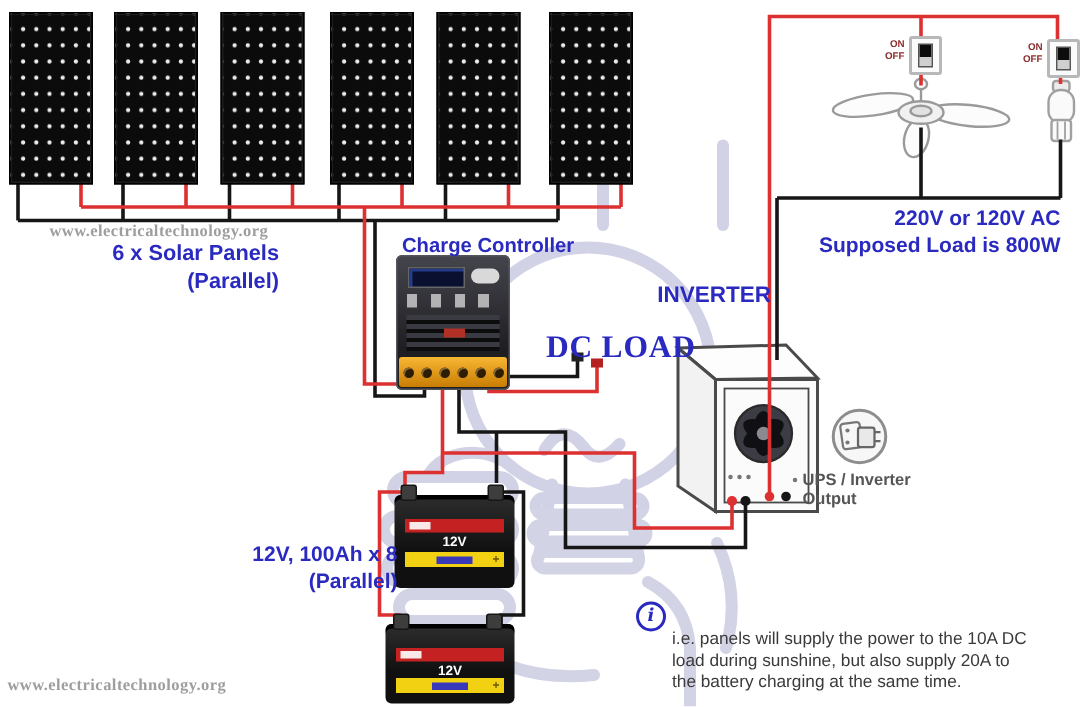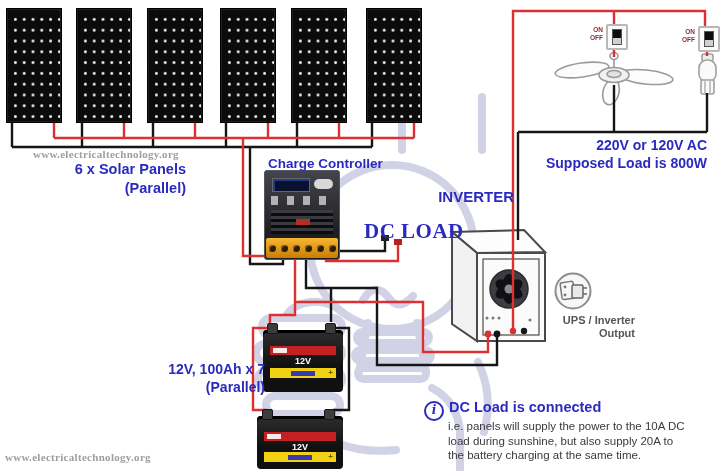--- a/index.html
+++ b/index.html
@@ -5,21 +5,21 @@
   html,body{margin:0;padding:0;background:#fff;}
   .stage{position:relative;width:720px;height:471px;background:#ffffff;overflow:hidden;
          font-family:"Liberation Sans",sans-serif;}
   .stage svg{position:absolute;left:0;top:0;z-index:1;}
   .abs{position:absolute;z-index:2;}
 
   
   .blue{color:var(--label_blue);font-weight:bold;}
   .url{color:var(--url_gray);font-weight:bold;font-size:11px;letter-spacing:.3px;font-family:Liberation Serif, serif;}
   .specs{font-size:14.5px;line-height:18.5px;text-align:right;}
-  .small-gray{color:#555;font-weight:bold;font-size:11px;line-height:13px;text-align:right;}
+  .small-gray{color:#555;font-weight:bold;font-size:11px;line-height:13px;text-align:left;}
 
   
   .panel{position:absolute;top:8px;width:54px;height:113px;z-index:2;
     background-color:#0b0b0b;
     background-image:radial-gradient(circle,rgba(255,255,255,.92) 1.1px,rgba(255,255,255,0) 1.7px);
     background-size:8.8px 10.8px;background-position:4px 5px;
     border:1px solid #000;box-shadow:inset 0 0 0 1px #1d1d1d;}
 
   
   .controller{left:264px;top:170px;width:76px;height:90px;
@@ -249,26 +249,25 @@
     <div>220V or 120V AC</div>
     <div>Supposed Load is 800W</div>
   </div>
 
   <div class="abs small-gray" style="left:535px;top:314px;width:100px;">
     <div>UPS / Inverter</div>
     <div>Output</div>
   </div>
 
   <div class="abs blue specs" style="left:130px;top:361px;width:135px;font-size:14px;line-height:17.5px;">
-    <div>12V, 100Ah x 7</div>
+    <div>12V, 100Ah x 8</div>
     <div>(Parallel)</div>
   </div>
 
   <div class="abs info-icon">i</div>
-  <div class="abs blue note-title">DC Load is connected</div>
   <div class="abs note-body">
     <div>i.e. panels will supply the power to the 10A DC</div>
     <div>load during sunshine, but also supply 20A to</div>
     <div>the battery charging at the same time.</div>
   </div>
 
   <div class="abs url" style="left:5px;top:451px;">www.electricaltechnology.org</div>
 </div>
 
 </body></html>

